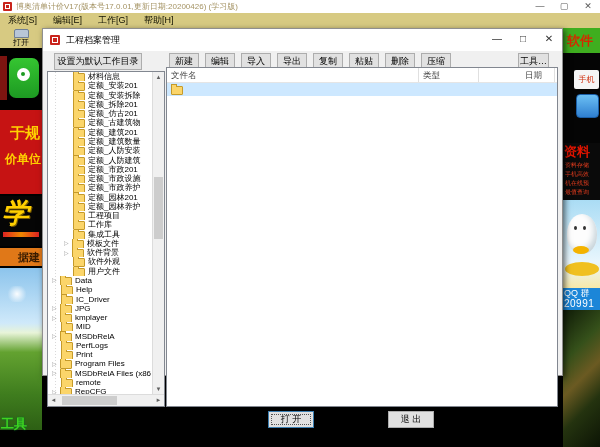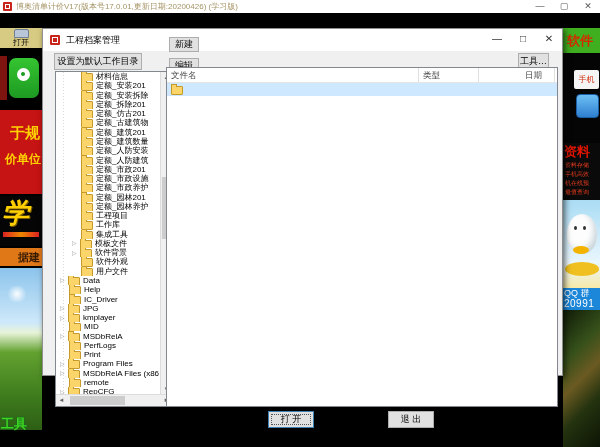--- a/index.html
+++ b/index.html
@@ -63,26 +63,26 @@
   #dialog{left:42px;top:28px;width:521px;height:348px;background:#f0f0f0;border:1px solid #8f8f8f;box-sizing:border-box;box-shadow:2px 2px 6px rgba(0,0,0,.6);padding-left:44px;}
   #dlg-titlebar{left:0;top:0;width:519px;height:22px;background:#fff;display:flex;align-items:center;}
   #dlg-icon{width:10px;height:10px;background:#c9241c;margin:0 6px 0 7px;position:relative;border-radius:1px;}
   #dlg-icon:before{content:"";position:absolute;left:2px;top:2px;right:2px;bottom:2px;border:1px solid #fff;}
   #dlg-title{font-size:9px;color:#000;}
   #dlg-controls{margin-left:auto;display:flex;}
   #dlg-controls .wbtn{width:26px;height:22px;font-size:10px;line-height:20px;text-align:center;color:#333;}
   .btn{background:#e1e1e1;border:1px solid #adadad;font-size:9px;color:#000;text-align:center;box-sizing:border-box;
        display:flex;align-items:center;justify-content:center;white-space:nowrap;}
   #btn-setdefault{left:11px;top:24px;width:88px;height:17px;}
-  #dlg-toolbar-group{left:126px;top:8px;height:17px;display:flex;gap:6px;flex-direction:column;}
+  #dlg-toolbar-group{left:126px;top:24px;height:17px;display:flex;gap:6px;}
   #dlg-toolbar-group .btn{width:30px;height:17px;}
   #btn-tools{left:475px;top:24px;width:31px;height:17px;}
 
   
-  #tree{left:12px;top:42px;width:118px;height:336px;background:#fff;border:1px solid #828790;box-sizing:border-box;}
+  #tree{left:4px;top:42px;width:118px;height:336px;background:#fff;border:1px solid #828790;box-sizing:border-box;}
   #tree-rows{position:absolute;left:0;top:0;width:105px;height:323px;overflow:hidden;
      background-image:repeating-linear-gradient(to bottom,#d9d9d9 0 1px,transparent 1px 3px);
      background-size:1px 100%;background-position:7px 0;background-repeat:no-repeat;}
   .tree-row{height:9.28px;display:flex;align-items:center;font-size:8px;color:#000;white-space:nowrap;overflow:hidden;}
   .tree-row.lv1{padding-left:13px;}
   .tree-row.lv2{padding-left:25px;}
   .arrow{width:8px;margin-left:-9px;font-size:6px;color:#9a9a9a;flex:none;line-height:8px;}
   .folder{width:10px;height:7px;background:#fbd56a;border:1px solid #c59a2a;border-radius:1px;position:relative;flex:none;margin-right:3px;margin-top:2px;}
   .folder:before{content:"";position:absolute;top:-3px;left:-1px;width:4px;height:2px;background:#fbd56a;border:1px solid #c59a2a;border-bottom:none;}
   .sb{position:absolute;background:#f0f0f0;}
@@ -113,20 +113,26 @@
   <div class="abs" id="main-titlebar">
     <div id="main-logo"></div>
     <div id="main-title">博奥清单计价V17(版本号17.0.01,更新日期:20200426) (学习版)</div>
     <div id="main-controls">
       <div class="wbtn">—</div>
       <div class="wbtn">▢</div>
       <div class="wbtn">✕</div>
     </div>
   </div>
 
+  <div class="abs" id="menubar">
+      <div class="menu">系统[S]</div>
+      <div class="menu">编辑[E]</div>
+      <div class="menu">工作[G]</div>
+      <div class="menu">帮助[H]</div>
+    </div>
 
   <div class="abs" id="main-toolbar">
     <div id="open-tool-icon"></div>
     <div id="open-tool-label">打开</div>
   </div>
 
   <div class="abs ad" id="ad-app">
     <div id="ad-app-red"></div>
     <div id="ad-app-icon"></div>
   </div>

